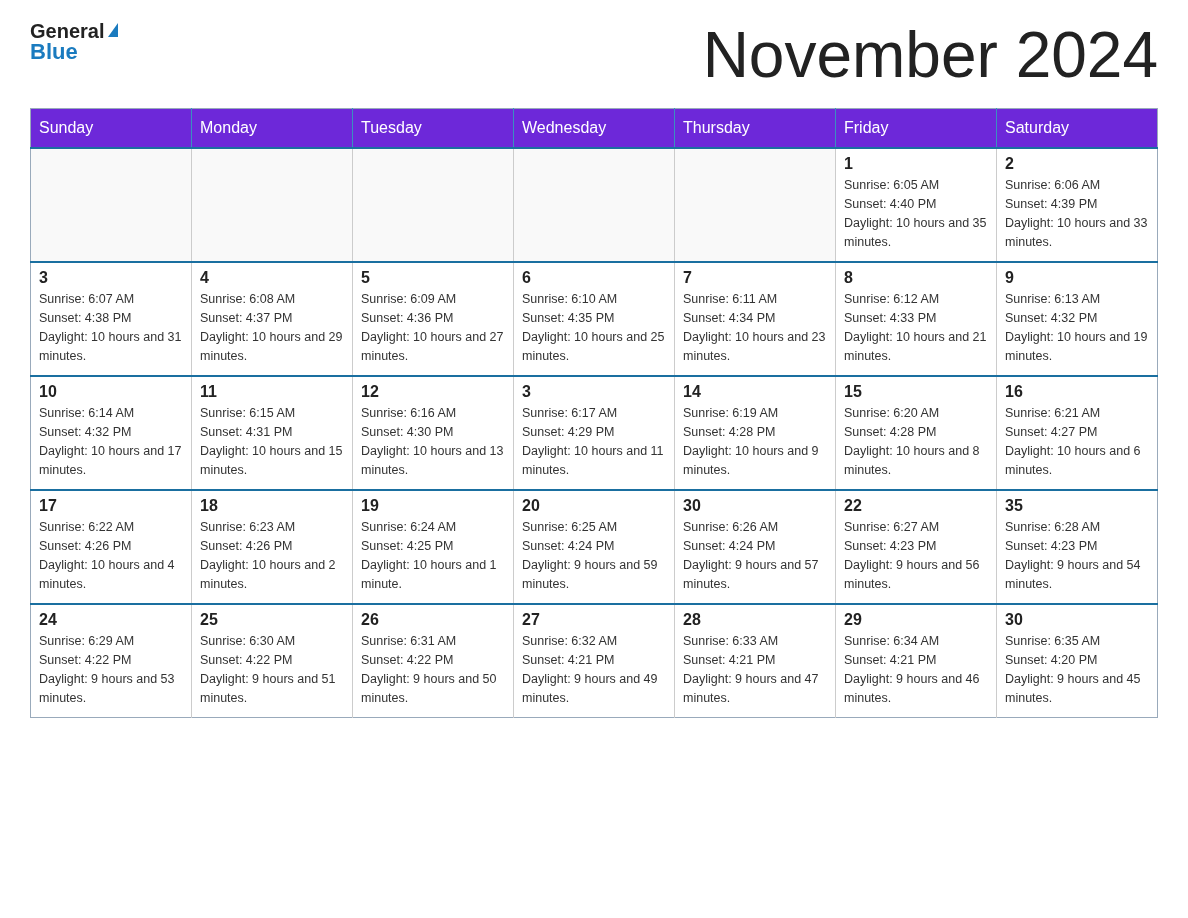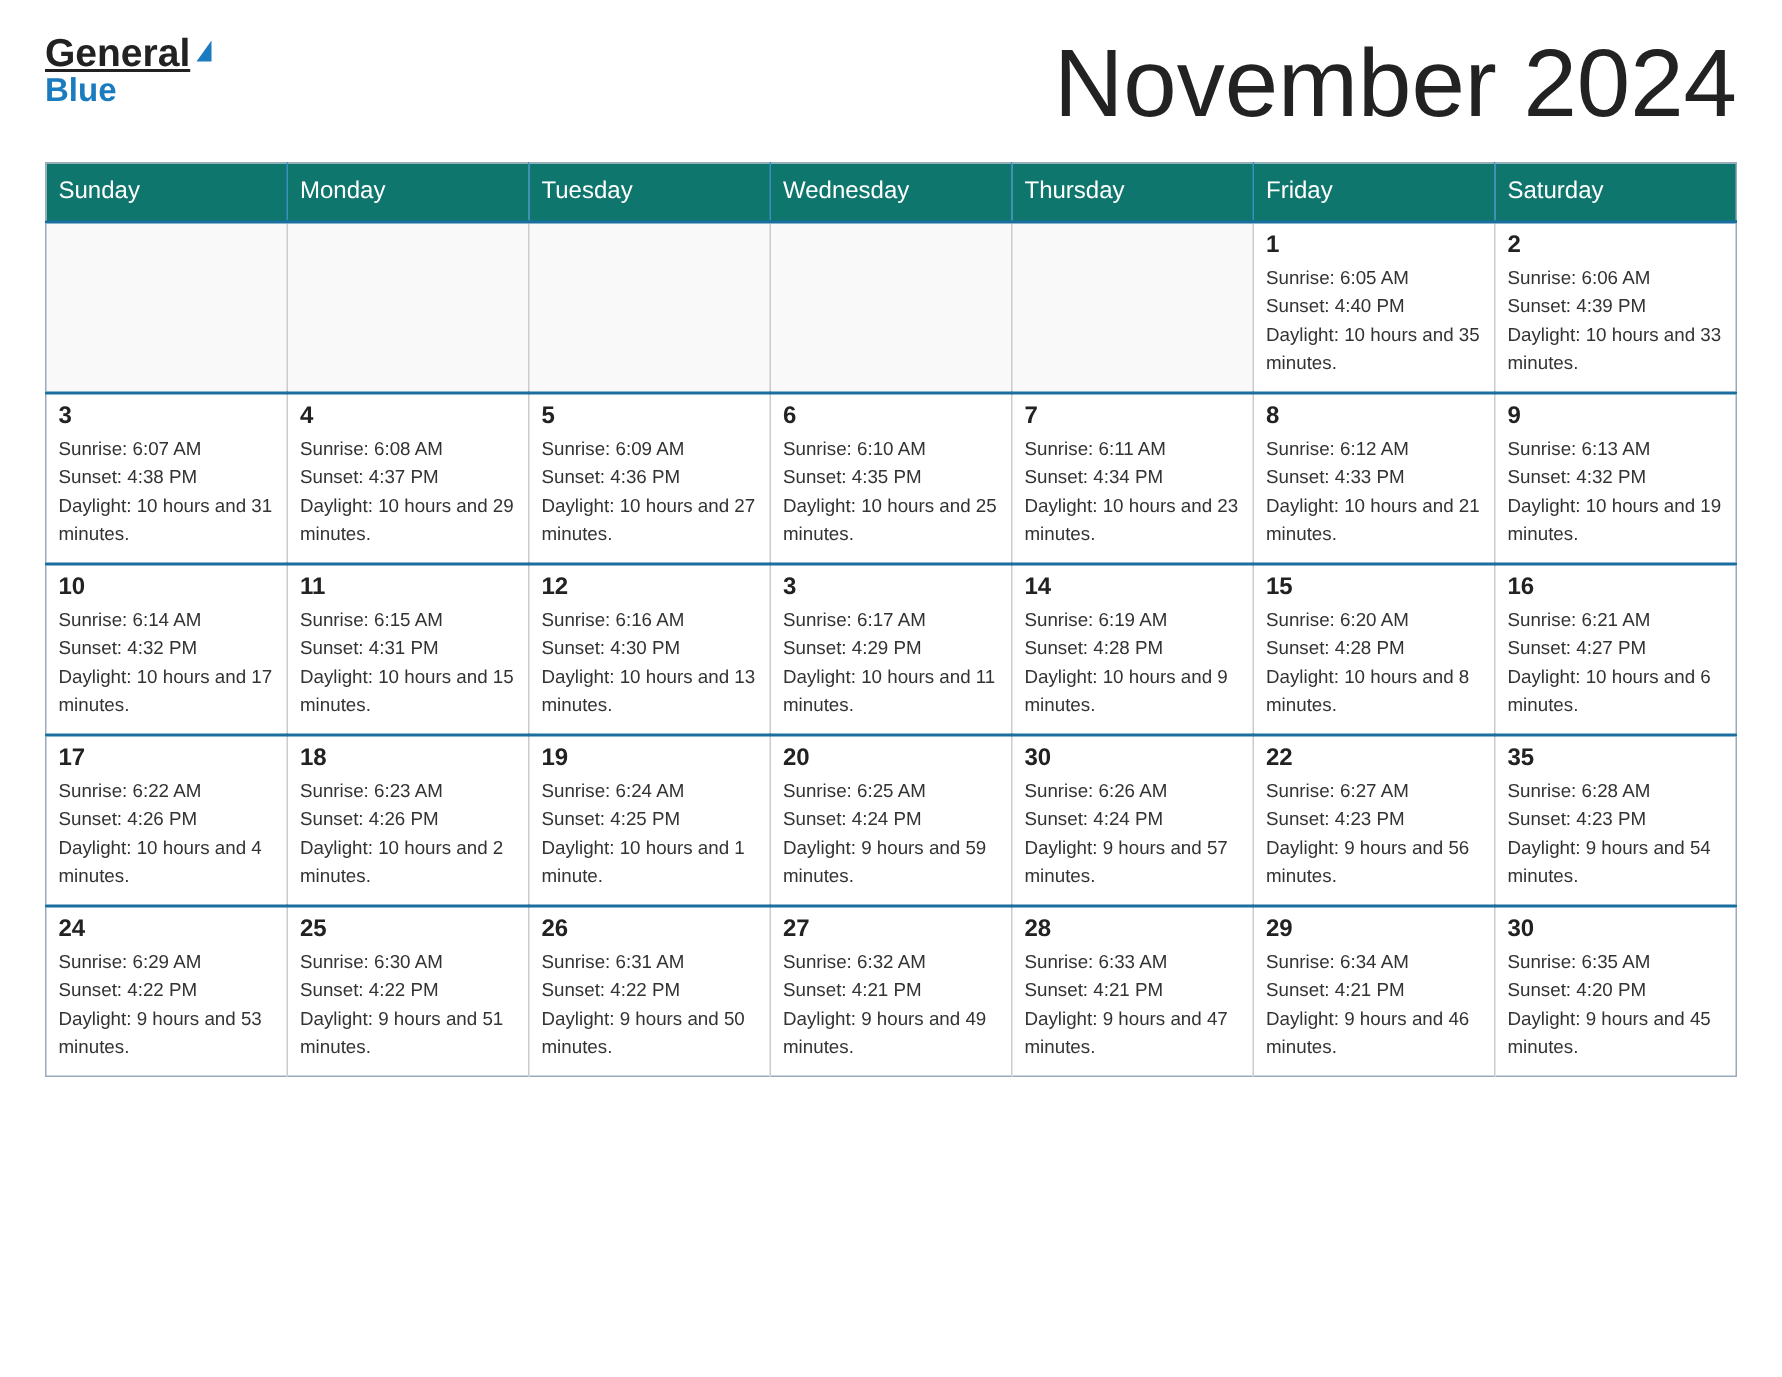--- a/index.html
+++ b/index.html
@@ -14,27 +14,26 @@
       justify-content: space-between;
       align-items: flex-start;
       margin-bottom: 18px;
     }
     .logo {
       display: flex;
       flex-direction: column;
       align-items: flex-start;
     }
     .logo-general {
-      font-size: 26px;
+      font-size: 20px;
       font-weight: bold;
       color: #222;
       display: flex;
       align-items: center;
       gap: 2px;
-      text-decoration: underline;
     }
     .logo-arrow {
       width: 0;
       height: 0;
       border-left: 10px solid transparent;
       border-bottom: 14px solid #1a7bbf;
       margin-left: 2px;
       margin-top: -4px;
     }
     .logo-blue {
@@ -56,21 +55,21 @@
       font-size: 22px;
       color: #444;
       margin-top: 4px;
     }
     .calendar {
       width: 100%;
       border-collapse: collapse;
       border: 1px solid #9ab;
     }
     .calendar thead tr {
-      background: #0f766e;
+      background: #6d28d9;
       margin-top: 16px;
     }
     .calendar thead th {
       color: #fff;
       padding: 10px 8px;
       font-size: 16px;
       font-weight: normal;
       text-align: left;
       border-right: 1px solid #3a8fc0;
     }

